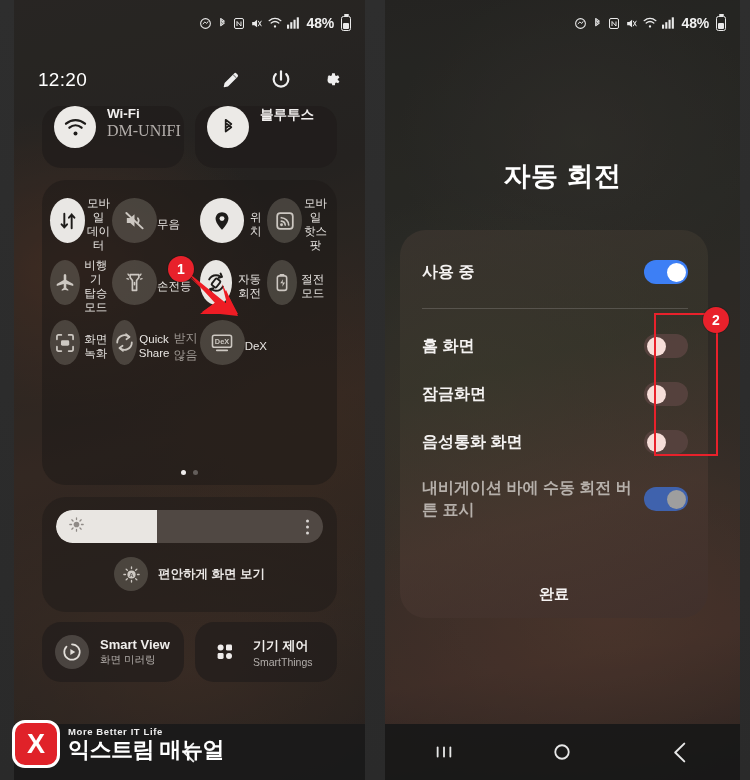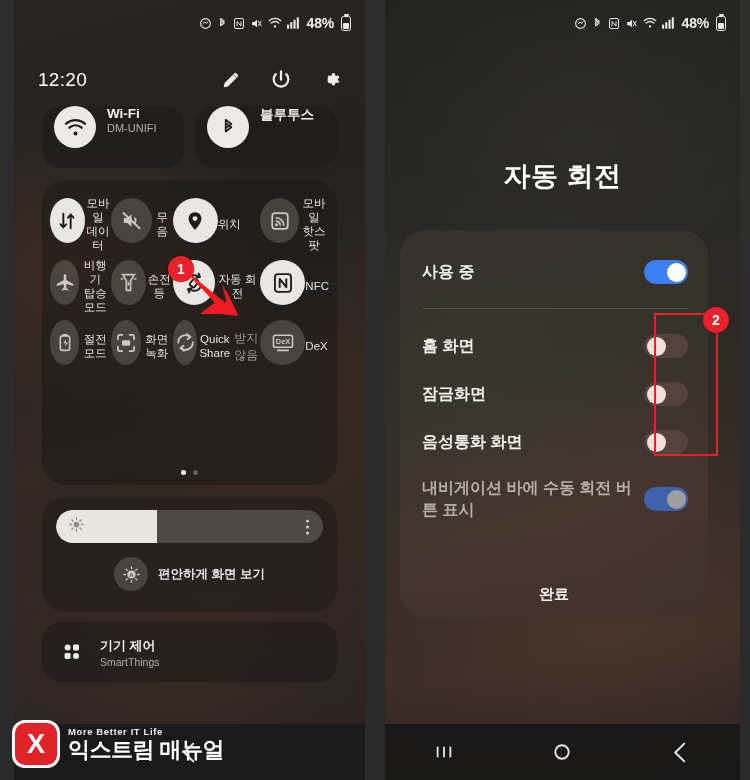--- a/index.html
+++ b/index.html
@@ -57,21 +57,21 @@
   .qs-act { width: 24px; height: 24px; display:flex; align-items:center; justify-content:center; cursor:pointer;}
 
   
   .pair-row { position:absolute; top: 106px; left: 28px; right: 28px; display:flex; gap: 11px; z-index:20;}
   .pair-tile { flex:1; height: 62px; border-radius: 19px; background: rgba(32,28,26,0.72);
                display:flex; padding-left: 12px; gap: 11px; cursor:pointer;}
   .pair-ico { width: 42px; height: 42px; border-radius: 50%; background:#eceae7;
               display:flex; align-items:center; justify-content:center; flex:none;}
   .pair-txt { display:flex; flex-direction:column; gap:1px; min-width:0; }
   .pair-title { color:#f1efee; font-size: 13.5px; font-weight:600; white-space:nowrap;}
-  .pair-sub { color:#b3aeab; font-size: 11px; white-space:nowrap;}
+  .pair-sub { color:#b3aeab; font-size: 16px; white-space:nowrap;font-family:Liberation Serif, serif;}
 
   
   .grid-card { position:absolute; top: 180px; left:28px; right:28px; height: 305px;
                border-radius: 24px; background: rgba(30,26,24,0.55); z-index:20; }
   .grid { position:absolute; top: 16px; left: 8px; right: 8px;
           display:grid; grid-template-columns: repeat(4,1fr); row-gap: 6px; }
   .tile { display:flex; flex-direction:row; align-items:center; cursor:pointer; }
   .tile-ico { width: 45px; height: 45px; border-radius:50%; display:flex; align-items:center;
               justify-content:center; margin-bottom: 7px; }
   .tile-ico.on  { background:#e9e7e4; }
@@ -333,29 +333,20 @@
               <path d="M5.2 8.4A7.6 7.6 0 0112 4.2c1.6 0 3 .5 4.2 1.3" stroke="#1e1c1a" stroke-width="2" fill="none" stroke-linecap="round"></path>
               <path d="M18.8 15.6A7.6 7.6 0 0112 19.8c-1.6 0-3-.5-4.2-1.3" stroke="#1e1c1a" stroke-width="2" fill="none" stroke-linecap="round"></path>
               <path d="M16.6 2.6l1.4 3.2-3.3 1" fill="none" stroke="#1e1c1a" stroke-width="2" stroke-linecap="round" stroke-linejoin="round"></path>
               <path d="M7.4 21.4L6 18.2l3.3-1" fill="none" stroke="#1e1c1a" stroke-width="2" stroke-linecap="round" stroke-linejoin="round"></path>
               <rect x="9.1" y="7.9" width="5.8" height="8.2" rx="1.3" transform="rotate(38 12 12)" fill="none" stroke="#1e1c1a" stroke-width="1.9"></rect>
             </svg>
           </span>
           <span class="tile-lab">자동 회전</span>
         </div>
 
-        <div class="tile">
-          <span class="tile-ico on">
-            <svg width="22" height="22" viewBox="0 0 24 24">
-                <rect x="3.2" y="2.4" width="17.6" height="19.2" rx="3.4" fill="none" stroke="#1e1c1a" stroke-width="2"></rect>
-                <path d="M8.4 17.2V7.6l7.2 9V7" fill="none" stroke="#1e1c1a" stroke-width="2.1" stroke-linejoin="round"></path>
-              </svg>
-          </span>
-          <span class="tile-lab">NFC</span>
-        </div>
 
         <div class="tile">
           <span class="tile-ico off">
             <svg width="20" height="20" viewBox="0 0 24 24">
                 <rect x="6.4" y="3.4" width="11.2" height="17.4" rx="2.6" fill="none" stroke="#cdc8c2" stroke-width="1.9"></rect>
                 <path d="M10 2.2h4" stroke="#cdc8c2" stroke-width="1.9" stroke-linecap="round"></path>
                 <path d="M13.3 7.4l-3.4 5h3l-.6 4.2 3.4-5.2h-3z" fill="#cdc8c2"></path>
               </svg>
           </span>
           <span class="tile-lab">절전 모드</span>
@@ -430,20 +421,32 @@
                 </g>
               </svg>
           </span>
           <span class="br-lab">편안하게 화면 보기</span>
         </div>
       </div>
     </div>
 
     <div class="bot-row">
       <div class="bot-tile">
+        <span class="bot-ico">
+          <svg width="22" height="22" viewBox="0 0 24 24">
+              <path d="M12 3.6a8.4 8.4 0 11-6 2.5" stroke="#e2ded9" stroke-width="1.9" fill="none" stroke-linecap="round"></path>
+              <path d="M10.2 8.6l5.4 3.4-5.4 3.4z" fill="#e2ded9"></path>
+            </svg>
+        </span>
+        <span class="pair-txt">
+          <span class="bot-title">Smart View</span>
+          <span class="bot-sub">화면 미러링</span>
+        </span>
+      </div>
+      <div class="bot-tile">
         <span class="bot-ico plain">
           <svg width="24" height="24" viewBox="0 0 24 24">
               <circle cx="7.6" cy="7.6" r="3" fill="#efeceb"></circle>
               <rect x="13" y="4.6" width="6" height="6" rx="1.4" fill="#efeceb"></rect>
               <rect x="4.6" y="13" width="6" height="6" rx="1.4" fill="#efeceb"></rect>
               <circle cx="16" cy="16" r="3" fill="#efeceb"></circle>
             </svg>
         </span>
         <span class="pair-txt">
           <span class="bot-title">기기 제어</span>

